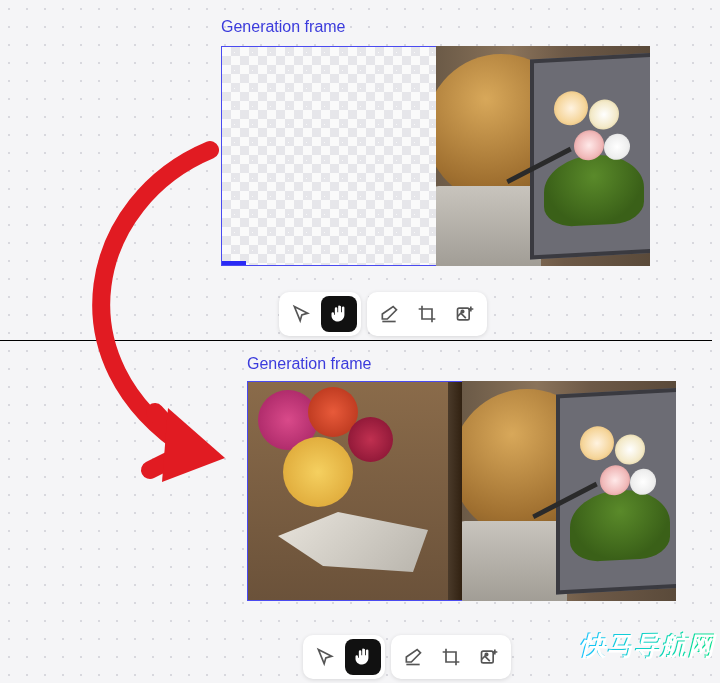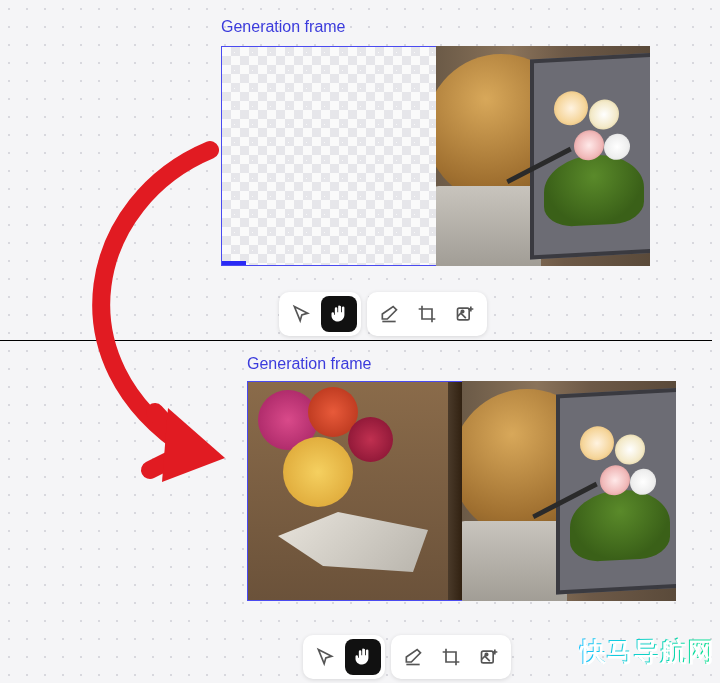--- a/index.html
+++ b/index.html
@@ -175,22 +175,22 @@
   
   .arrow-svg {
     position:absolute;
     left: 50px; top: 140px;
     width: 220px; height: 360px;
     pointer-events:none;
   }
 
   .watermark {
     position:absolute;
-    right:6px; bottom:14px;
-    font-size:26px; font-weight:800; 
+    right:6px; bottom:20px;
+    font-size:26px; font-weight:800; font-style:italic;
     letter-spacing:1px;
     background: linear-gradient(90deg,#19c3ff,#00e08a);
     -webkit-background-clip:text; background-clip:text; color:transparent;
     text-shadow: 1px 1px 0 #fff;
   }
 </style>
 </head>
 <body>
 
 <div class="dotgrid"></div>

